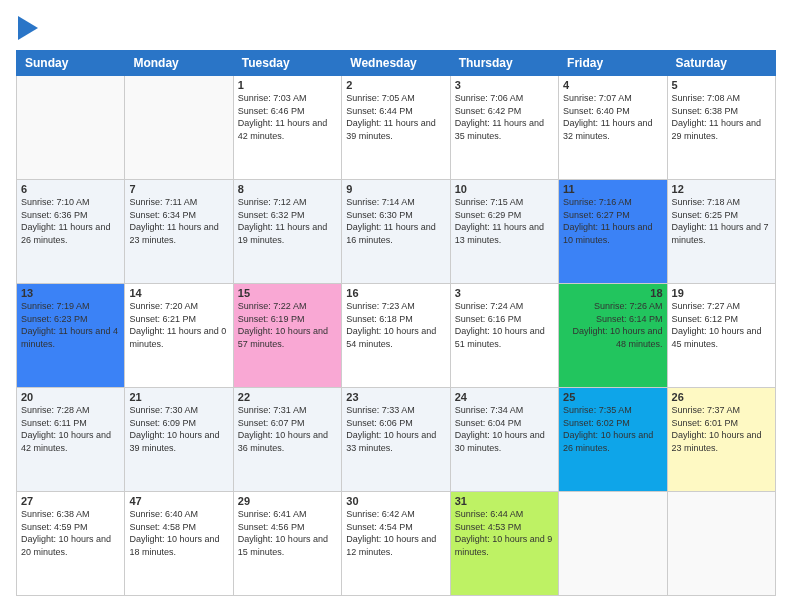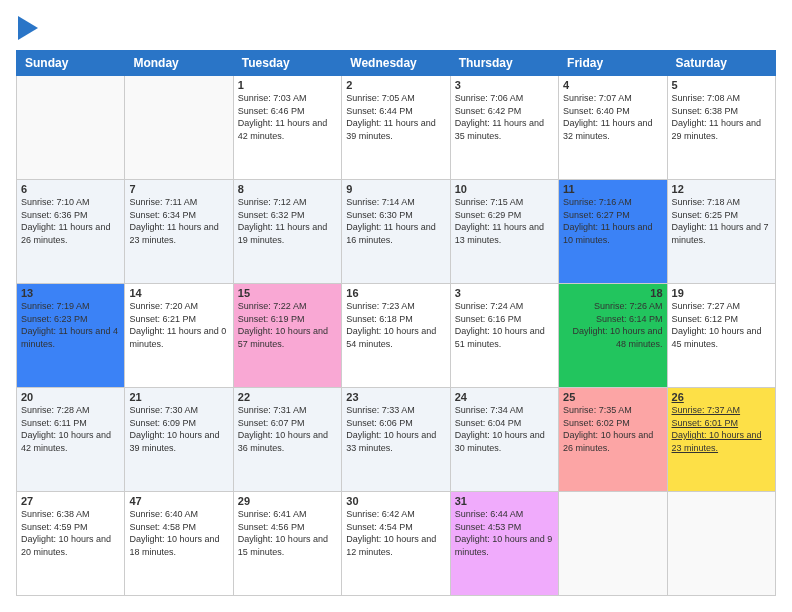--- a/index.html
+++ b/index.html
@@ -239,25 +239,25 @@
             <div class="day-info">Sunrise: 7:31 AM<br>Sunset: 6:07 PM<br>Daylight: 10 hours and 36 minutes.</div>
           </td>
           <td style="background: rgb(240, 244, 249);">
             <span class="day-num">23</span>
             <div class="day-info">Sunrise: 7:33 AM<br>Sunset: 6:06 PM<br>Daylight: 10 hours and 33 minutes.</div>
           </td>
           <td style="background: rgb(240, 244, 249);">
             <span class="day-num">24</span>
             <div class="day-info">Sunrise: 7:34 AM<br>Sunset: 6:04 PM<br>Daylight: 10 hours and 30 minutes.</div>
           </td>
-          <td style="background: #fca5a5;">
+          <td style="background: #0ea5e9;">
             <span class="day-num">25</span>
             <div class="day-info">Sunrise: 7:35 AM<br>Sunset: 6:02 PM<br>Daylight: 10 hours and 26 minutes.</div>
           </td>
-          <td style="background: #fde047; text-decoration: underline;">
+          <td style="background: #fef9c3;">
             <span class="day-num">26</span>
             <div class="day-info">Sunrise: 7:37 AM<br>Sunset: 6:01 PM<br>Daylight: 10 hours and 23 minutes.</div>
           </td>
         </tr>
         <tr>
           <td style="background: rgb(255, 255, 255);">
             <span class="day-num">27</span>
             <div class="day-info">Sunrise: 6:38 AM<br>Sunset: 4:59 PM<br>Daylight: 10 hours and 20 minutes.</div>
           </td>
           <td style="background: rgb(255, 255, 255);">
@@ -265,21 +265,21 @@
             <div class="day-info">Sunrise: 6:40 AM<br>Sunset: 4:58 PM<br>Daylight: 10 hours and 18 minutes.</div>
           </td>
           <td style="background: rgb(255, 255, 255);">
             <span class="day-num">29</span>
             <div class="day-info">Sunrise: 6:41 AM<br>Sunset: 4:56 PM<br>Daylight: 10 hours and 15 minutes.</div>
           </td>
           <td style="background: rgb(255, 255, 255);">
             <span class="day-num">30</span>
             <div class="day-info">Sunrise: 6:42 AM<br>Sunset: 4:54 PM<br>Daylight: 10 hours and 12 minutes.</div>
           </td>
-          <td style="background: #f0abfc; margin-left: 44px;">
+          <td style="background: #bef264; margin-left: 44px;">
             <span class="day-num">31</span>
             <div class="day-info">Sunrise: 6:44 AM<br>Sunset: 4:53 PM<br>Daylight: 10 hours and 9 minutes.</div>
           </td>
           <td class="empty-cell"></td>
           <td class="empty-cell"></td>
         </tr>
       </tbody>
   </table>
 </div>
 

